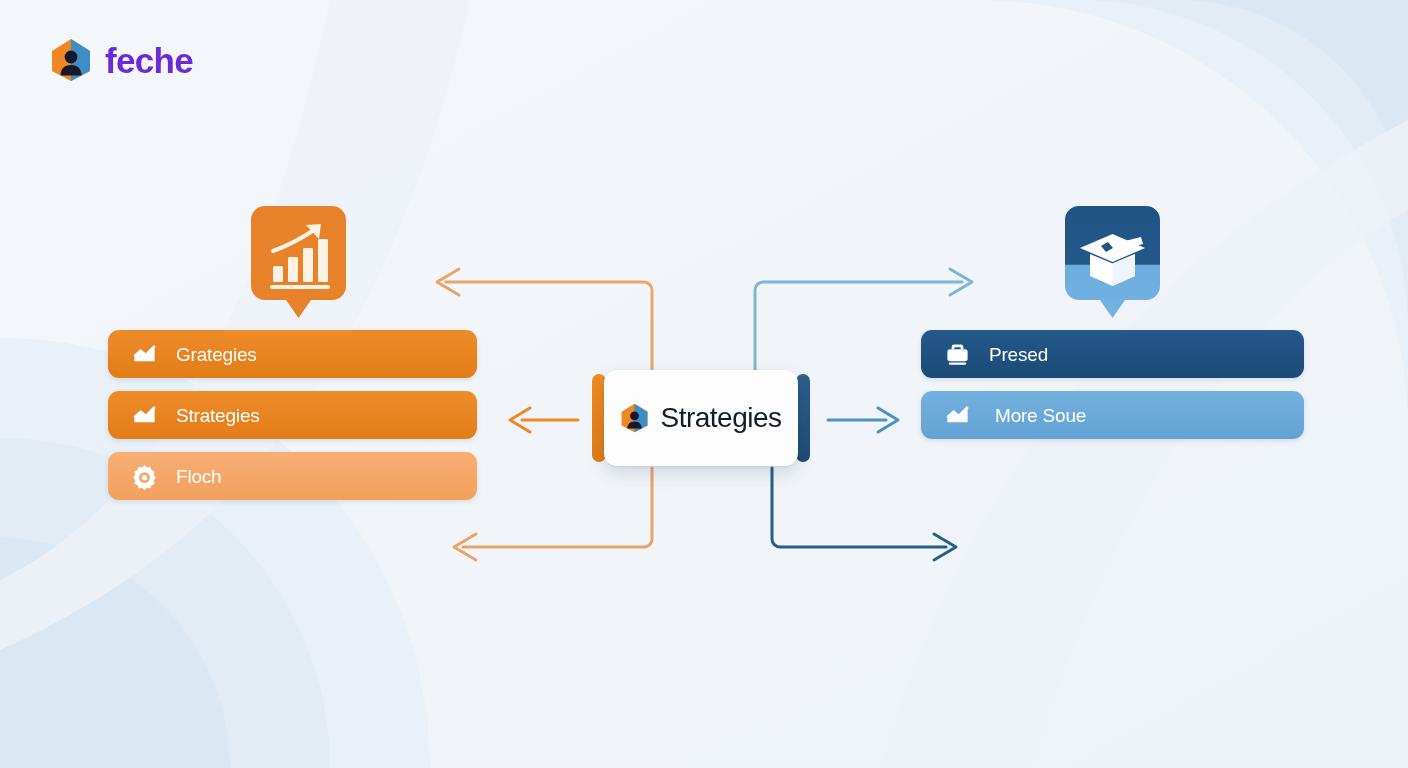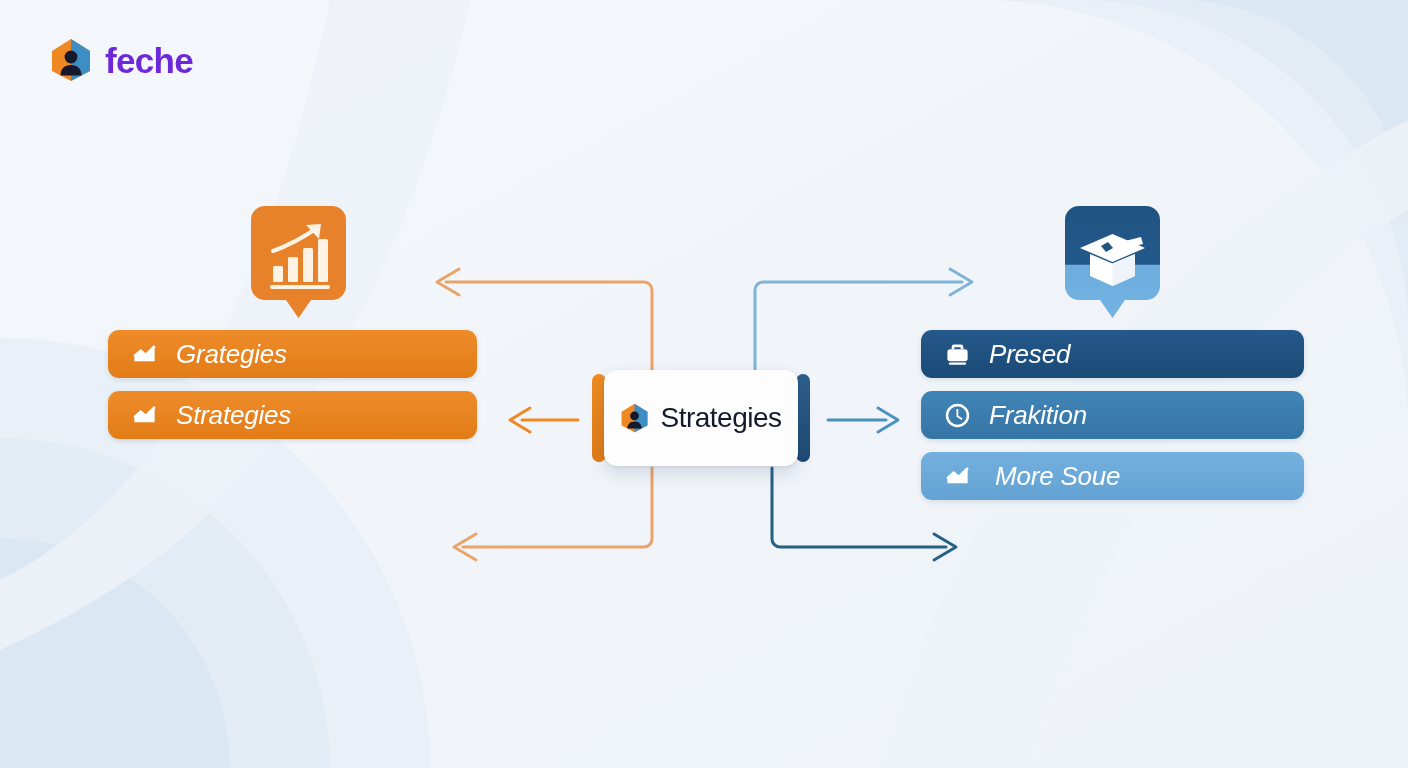--- a/index.html
+++ b/index.html
@@ -36,21 +36,21 @@
   #col-left  { left:108px;  top:330px; width:369px; }
   #col-right { left:921px;  top:330px; width:383px;justify-content:space-between; }
 
   .card {
     height:48px; border-radius:11px;
     display:flex; align-items:center; gap:18px;
     padding-left:23px;
     color:#fff;
     box-shadow:0 2px 5px rgba(40,60,90,.13);
   }
-  .card-label { font-size:26px; line-height:1; letter-spacing:-0.2px; white-space:nowrap;font-style:italic; }
+  .card-label { font-size:19px; line-height:1; letter-spacing:-0.2px; white-space:nowrap; }
   .card-icon { width:27px; height:27px; flex:none; display:block; }
   .card-icon svg { width:100%; height:100%; display:block; fill:#fff; }
 
   
   #center-node {
     position:absolute; left:592px; top:370px;
     width:218px; height:96px;
   }
   .bracket {
     position:absolute; top:4px; width:14px; height:88px;
@@ -192,44 +192,43 @@
   <div class="card" style="background:linear-gradient(180deg,#ee8c2a,#e27c17);">
     <span class="card-icon">
       <svg viewBox="0 0 24 24">
           <path d="M3 18 L3 13.5 L8.5 9 L13 12.5 L21 5 L21 18 Z"></path>
           <path d="M2.2 12.6 L8.6 7.2 L13.1 10.8 L20.4 3.6 L22 5.4 L13.3 14 L8.8 10.4 L3.6 14.8 Z"></path>
         </svg>
     </span>
     <span class="card-label">Strategies</span>
   </div>
 
+  <div class="card" style="background:linear-gradient(180deg,#f7ae73,#f2a05d);">
+    <span class="card-icon">
+      <svg viewBox="0 0 24 24">
+          <path d="M12 1.8 L14.2 4 L17.2 3.4 L18.2 6.3 L21 7.6 L20.3 10.6 L22 13 L20.3 15.4 L21 18.4 L18.2 19.7 L17.2 22.6 L14.2 22 L12 24.2 L9.8 22 L6.8 22.6 L5.8 19.7 L3 18.4 L3.7 15.4 L2 13 L3.7 10.6 L3 7.6 L5.8 6.3 L6.8 3.4 L9.8 4 Z M12 8.2 A4.8 4.8 0 1 0 12 17.8 A4.8 4.8 0 1 0 12 8.2 Z M12 10.6 A2.4 2.4 0 1 1 12 15.4 A2.4 2.4 0 1 1 12 10.6 Z"></path>
+        </svg>
+    </span>
+    <span class="card-label">Floch</span>
+  </div>
 </div>
 
 <div class="col" id="col-right">
 
   <div class="card" style="background:linear-gradient(180deg,#24598b,#1b4a75);">
     <span class="card-icon">
       <svg viewBox="0 0 24 24">
           <path d="M9 3.2 H15 A2.2 2.2 0 0 1 17.2 5.4 V7 H14.8 V5.6 H9.2 V7 H6.8 V5.4 A2.2 2.2 0 0 1 9 3.2 Z"></path>
           <rect x="3" y="7.4" width="18" height="10.6" rx="2.4"></rect>
           <rect x="4.2" y="19" width="15.6" height="2" rx="1"></rect>
         </svg>
     </span>
     <span class="card-label">Presed</span>
   </div>
 
-  <div class="card" style="background:linear-gradient(180deg,#4084b5,#3575a6);">
-    <span class="card-icon">
-      <svg viewBox="0 0 24 24">
-          <path d="M12 1.6 A10.4 10.4 0 1 0 12 22.4 A10.4 10.4 0 1 0 12 1.6 Z M12 3.8 A8.2 8.2 0 1 1 12 20.2 A8.2 8.2 0 1 1 12 3.8 Z"></path>
-          <path d="M11.1 6.2 H12.7 V12.3 L16.6 14.6 L15.8 16 L11.1 13.2 Z"></path>
-        </svg>
-    </span>
-    <span class="card-label">Frakition</span>
-  </div>
 
   <div class="card" style="background:linear-gradient(180deg,#74b0de,#63a2d3);gap:24px;">
     <span class="card-icon">
       <svg viewBox="0 0 24 24">
           <path d="M3 18 L3 13.5 L8.5 9 L13 12.5 L21 5 L21 18 Z"></path>
           <path d="M2.2 12.6 L8.6 7.2 L13.1 10.8 L20.4 3.6 L22 5.4 L13.3 14 L8.8 10.4 L3.6 14.8 Z"></path>
         </svg>
     </span>
     <span class="card-label">More Soue</span>
   </div>

